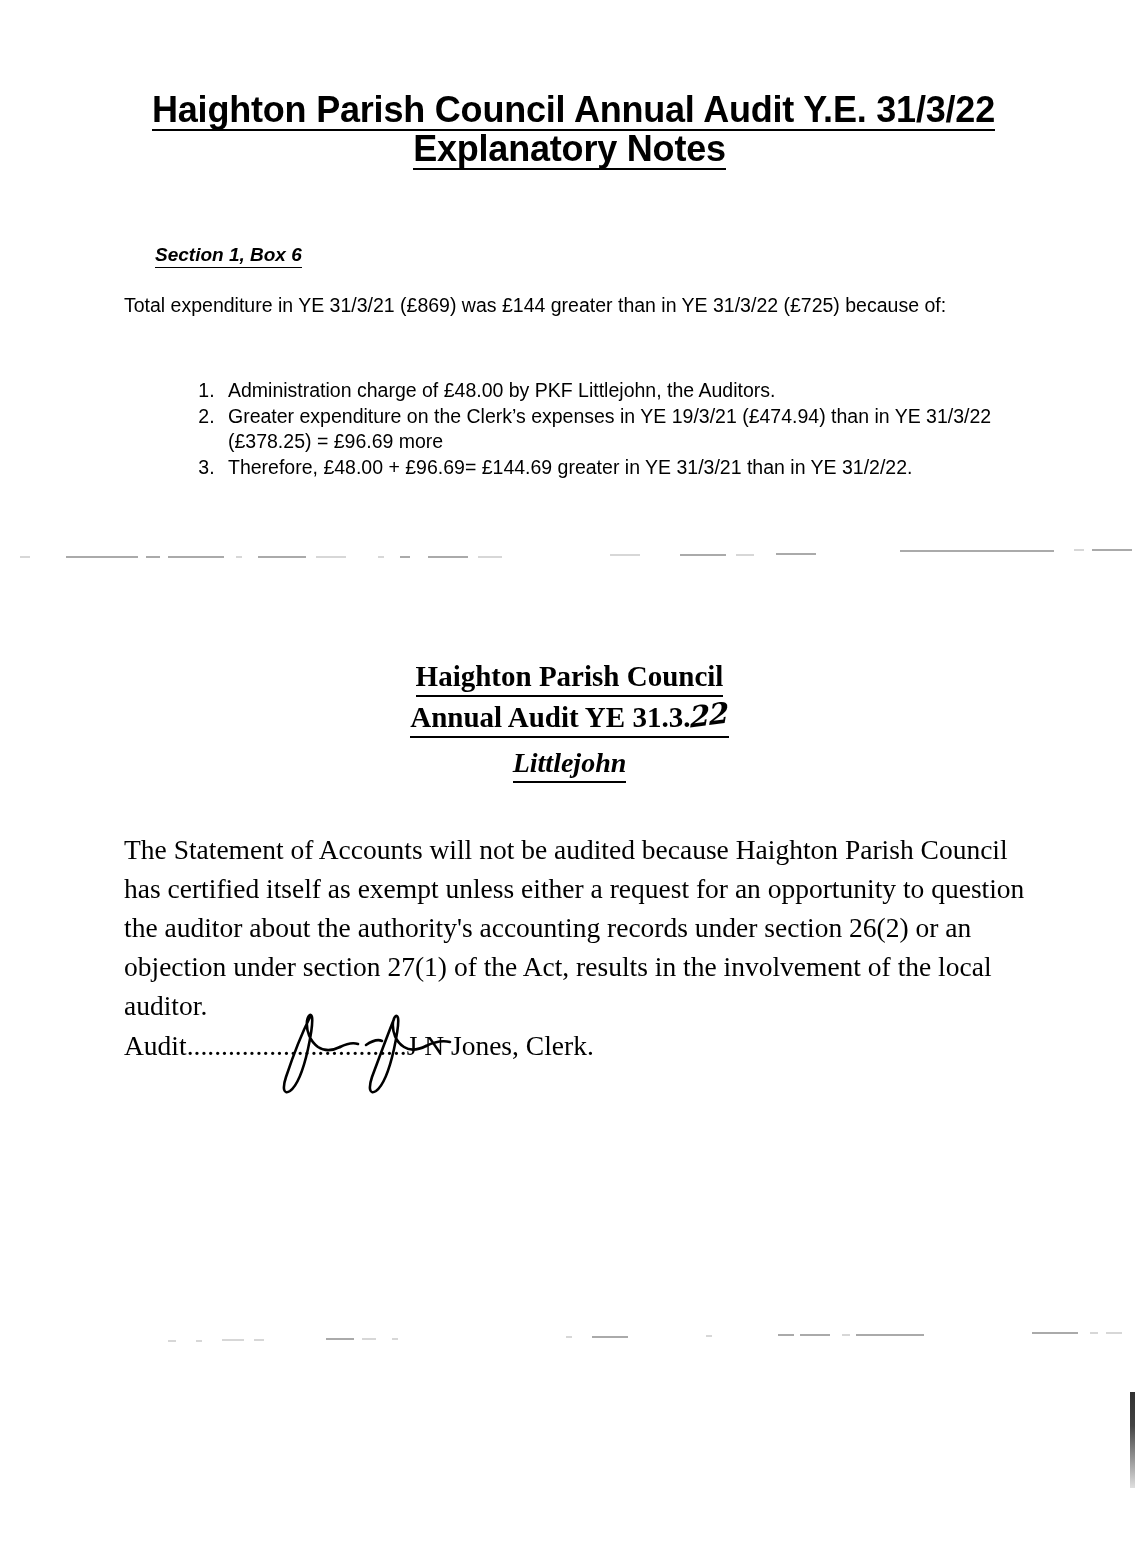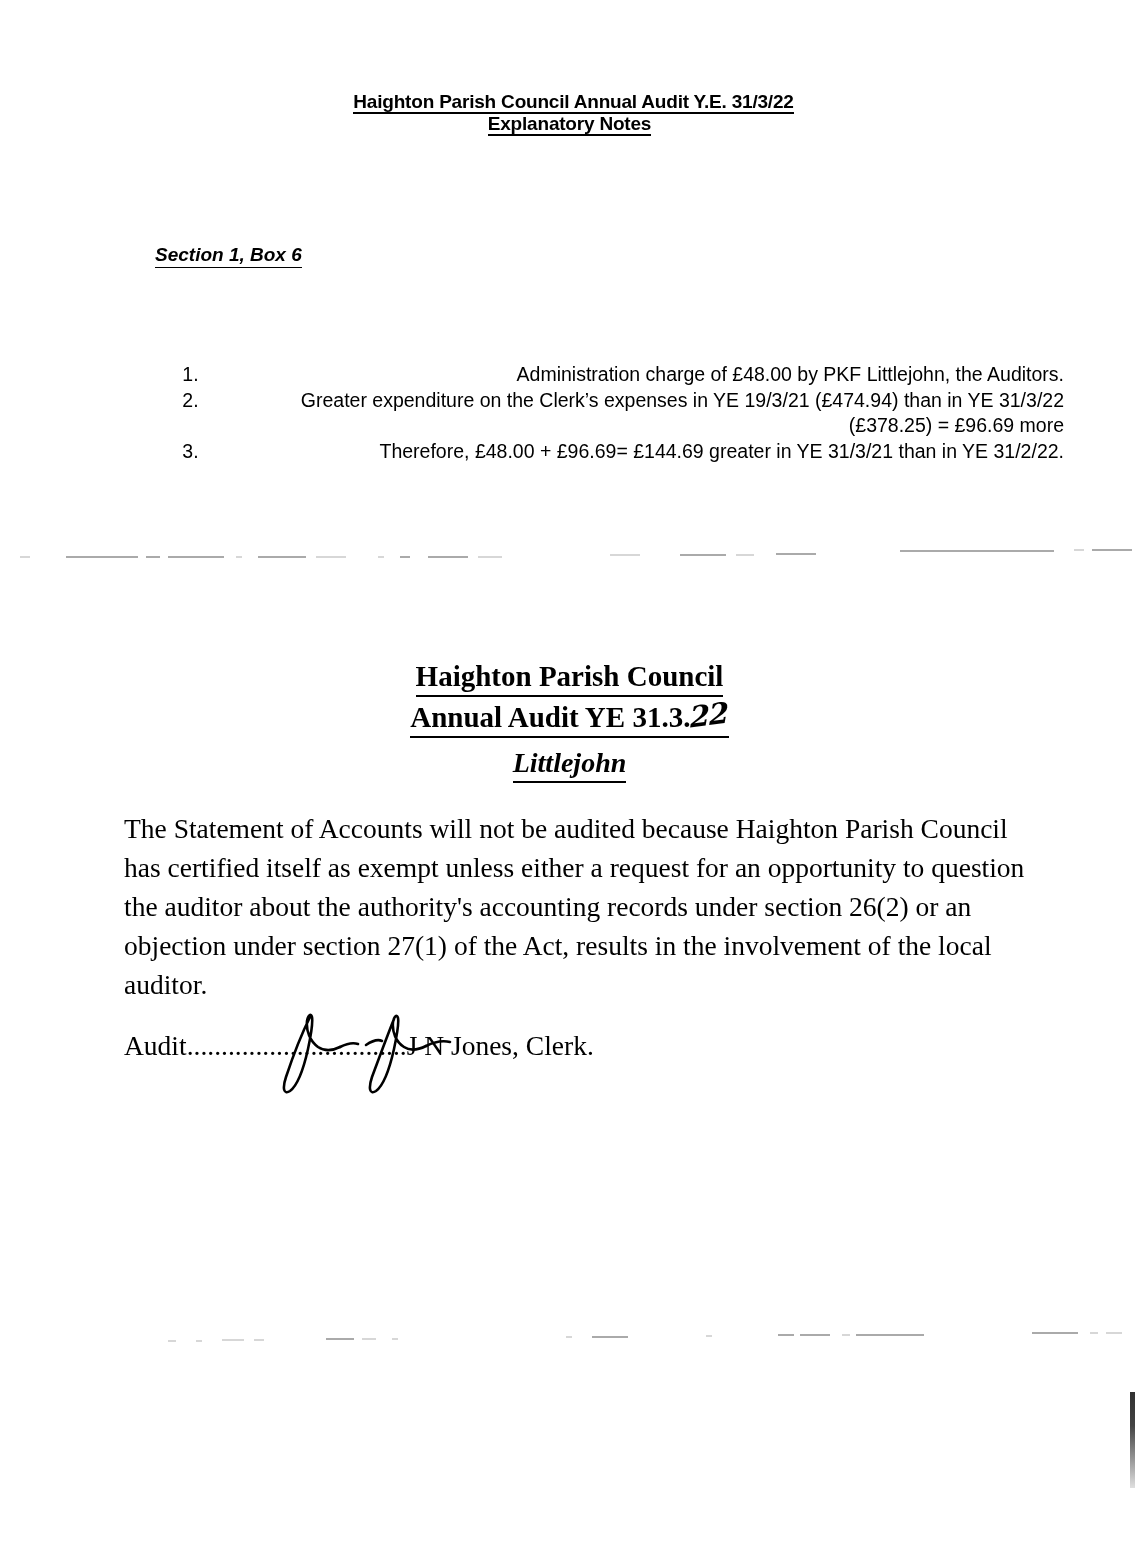--- a/index.html
+++ b/index.html
@@ -19,21 +19,21 @@
 
   
   .doc-title {
     position: absolute;
     left: 0;
     top: 92px;
     width: 1139px;
     text-align: center;
     font-family: "Liberation Sans", sans-serif;
     font-weight: bold;
-    font-size: 19px;
+    font-size: 36px;
     letter-spacing: -0.2px;
     line-height: 1.0;
   }
   .doc-title .line1,
   .doc-title .line2 {
     display: inline-block;
     border-bottom: 2.5px solid #000;
     padding-bottom: 1px;
   }
   .doc-title .line2wrap {
@@ -60,26 +60,25 @@
     width: 880px;
     font-size: 19.5px;
     line-height: 26px;
     font-weight: normal;
   }
   .notes-list {
     position: absolute;
     left: 156px;
     top: 362px;
     width: 860px;
-    margin: 0;
+    margin: 16px;
     padding: 0 0 0 48px;
     font-size: 19.5px;
     line-height: 25.5px;
     list-style-position: outside;
-    text-align: right;
   }
   .notes-list li {
     margin: 0 0 0 0;
     padding-left: 8px;
   }
 
   
   .scan-artifact {
     position: absolute;
     height: 2px;
@@ -130,21 +129,21 @@
     display: inline-block;
     transform: rotate(-7deg) skewX(-6deg);
     letter-spacing: -1px;
     position: relative;
     top: -2px;
   }
 
   .decl-body {
     position: absolute;
     left: 124px;
-    top: 809px;
+    top: 830px;
     width: 910px;
     font-family: "Liberation Serif", serif;
     font-size: 27.5px;
     line-height: 39px;
     text-align: left;
   }
 
   
   .sign-row {
     position: absolute;
@@ -175,20 +174,21 @@
 
 <div class="page">
 
   <div class="doc-title">
     <div><span class="line1 title-shift-1">Haighton Parish Council Annual Audit Y.E. 31/3/22</span></div>
     <div class="line2wrap"><span class="line2">Explanatory  Notes</span></div>
   </div>
 
   <div class="section-label">Section 1, Box 6</div>
 
+  <div class="intro-para">Total expenditure in YE 31/3/21 (£869) was £144 greater than in YE 31/3/22 (£725) because of:</div>
 
   <ol class="notes-list">
     <li>Administration charge of £48.00 by PKF Littlejohn, the Auditors.</li>
     <li>Greater expenditure on the Clerk’s expenses in YE 19/3/21 (£474.94) than in YE 31/3/22 (£378.25) = £96.69 more</li>
     <li>Therefore, £48.00 + £96.69= £144.69 greater in YE 31/3/21 than in YE 31/2/22.</li>
   </ol>
 
   <div>
     <div class="scan-artifact" style="left:20px;  top:556px; width:10px;"></div>
     <div class="scan-artifact dark" style="left:66px;  top:556px; width:72px;"></div>

